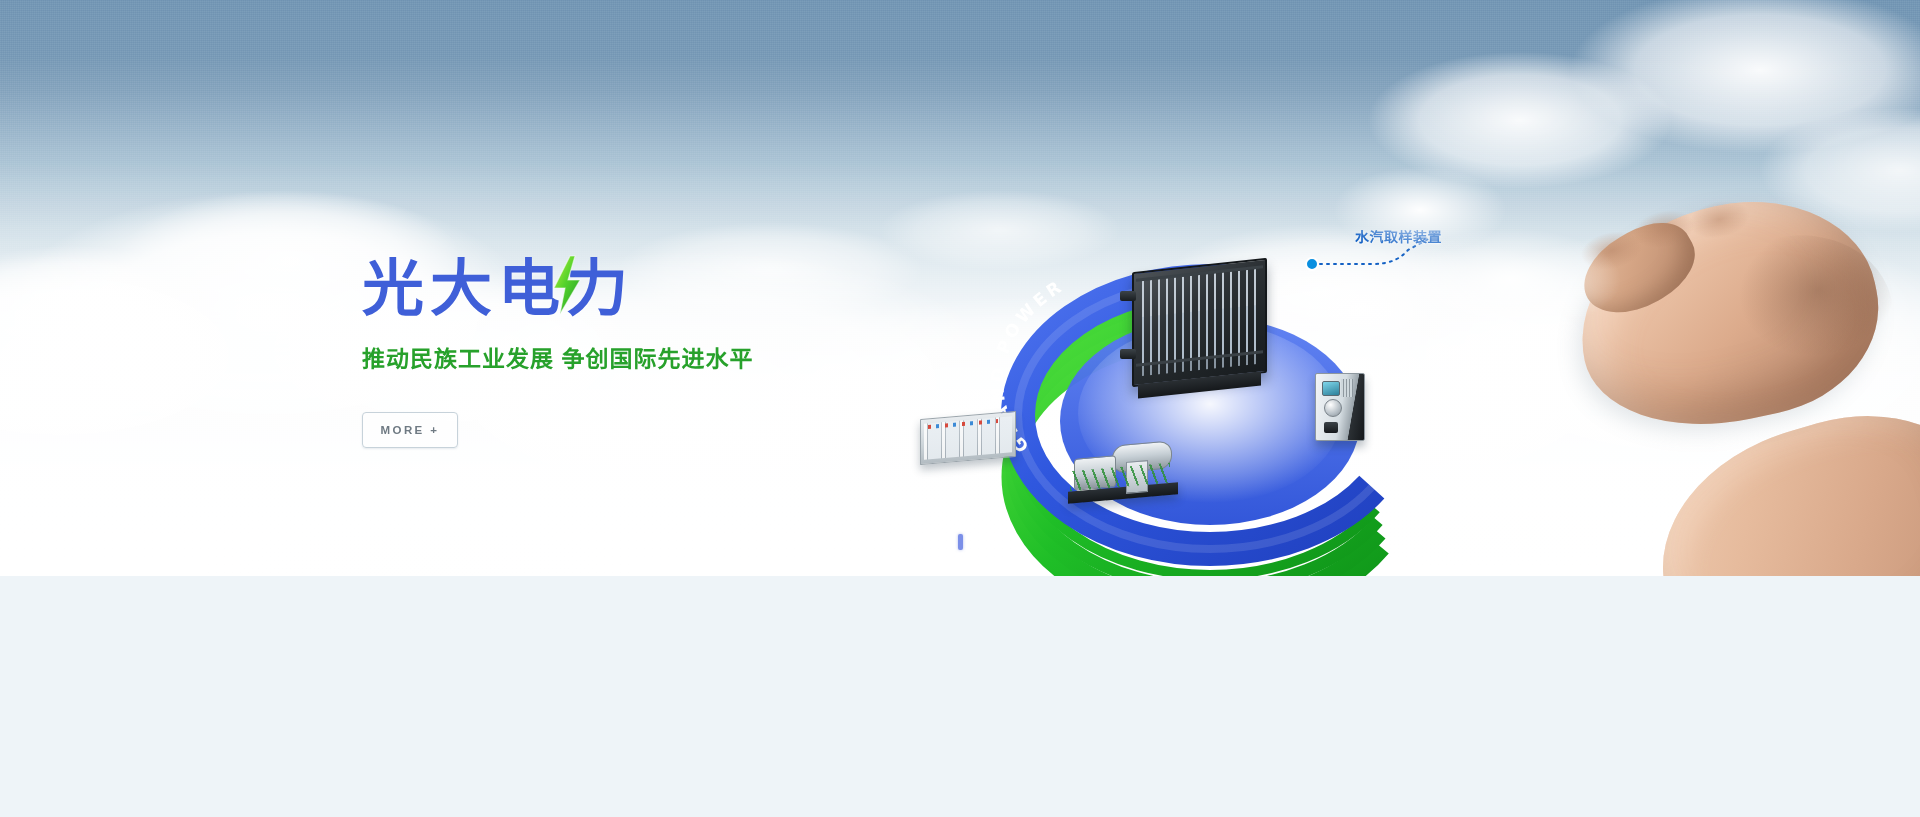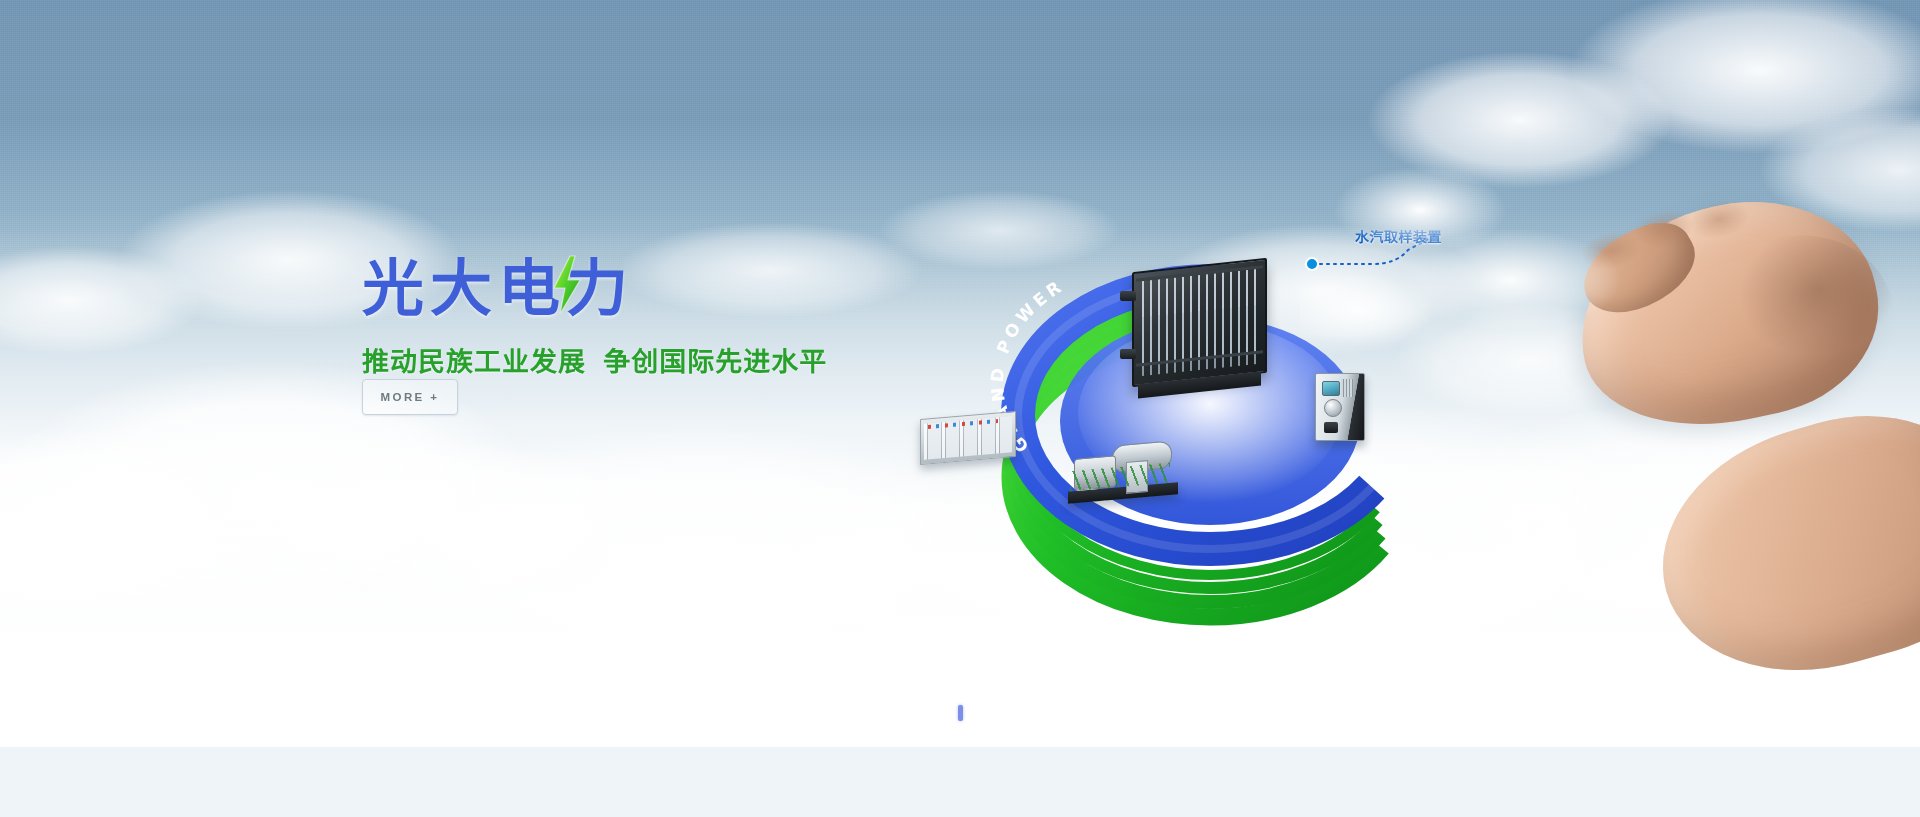--- a/index.html
+++ b/index.html
@@ -5,21 +5,21 @@
 <style>
   html,body{margin:0;padding:0;}
   body{
     width:1920px;height:817px;overflow:hidden;
     font-family:"Liberation Sans","DejaVu Sans",sans-serif;
     background:#eef4f8;
   }
 
   
   .stage{
-    position:relative;width:1920px;height:747px;overflow:hidden;
+    position:relative;width:1920px;height:576px;overflow:hidden;
     background:linear-gradient(180deg,#7396b4 0%,#7b9cb8 16%,#8fb0c7 28%,#bdd2de 42%,#dfeaf1 56%,#eff5f8 70%,#f7fafc 86%,#ffffff 100%);
   }
 
   
   .grain{
     position:absolute;inset:0;
     background-image:
       repeating-linear-gradient(0deg,rgba(255,255,255,.035) 0 1px,rgba(0,0,0,.018) 1px 2px),
       repeating-linear-gradient(90deg,rgba(255,255,255,.03) 0 1px,rgba(0,0,0,.015) 1px 2px);
     mix-blend-mode:overlay;pointer-events:none;
@@ -81,33 +81,33 @@
     font-family:"DejaVu Sans","Liberation Sans",sans-serif;
     font-size:62px;font-weight:700;letter-spacing:6px;line-height:1.06;
     color:#3f5fd8;margin:0;white-space:nowrap;
     text-shadow:0 2px 3px rgba(255,255,255,.55);
   }
   .bolt{
     position:absolute;left:188px;top:-2px;width:34px;height:62px;pointer-events:none;
   }
   .subtitle{
     margin:18px 0 0 0;
-    font-family:Liberation Mono, monospace;
-    font-size:27px;font-weight:700;letter-spacing:1px;color:#27a12b;
+    font-family:Liberation Sans, sans-serif;
+    font-size:23px;font-weight:700;letter-spacing:1px;color:#27a12b;
     white-space:nowrap;text-shadow:0 1px 2px rgba(255,255,255,.6);
   }
   .tagline{
     margin:24px 0 0 0;
     font-family:"DejaVu Sans","Liberation Sans",sans-serif;
     font-size:23px;font-weight:400;letter-spacing:2px;color:#3a4046;
     white-space:nowrap;text-shadow:0 1px 2px rgba(255,255,255,.55);
   }
   .more-btn{
     display:inline-flex;align-items:center;justify-content:center;
-    width:94px;height:34px;
+    margin-top:38px;width:94px;height:34px;
     border:1px solid #c7d2da;border-radius:4px;
     background:rgba(255,255,255,.34);
     color:#6f7a83;font-size:11.5px;font-weight:700;letter-spacing:2.4px;
     cursor:pointer;user-select:none;
     box-shadow:0 1px 2px rgba(120,140,160,.18);
   }
 
   
   .ring-wrap{position:absolute;left:960px;top:225px;width:500px;height:390px;}
   .ring-svg{position:absolute;inset:0;width:100%;height:100%;overflow:visible;}

